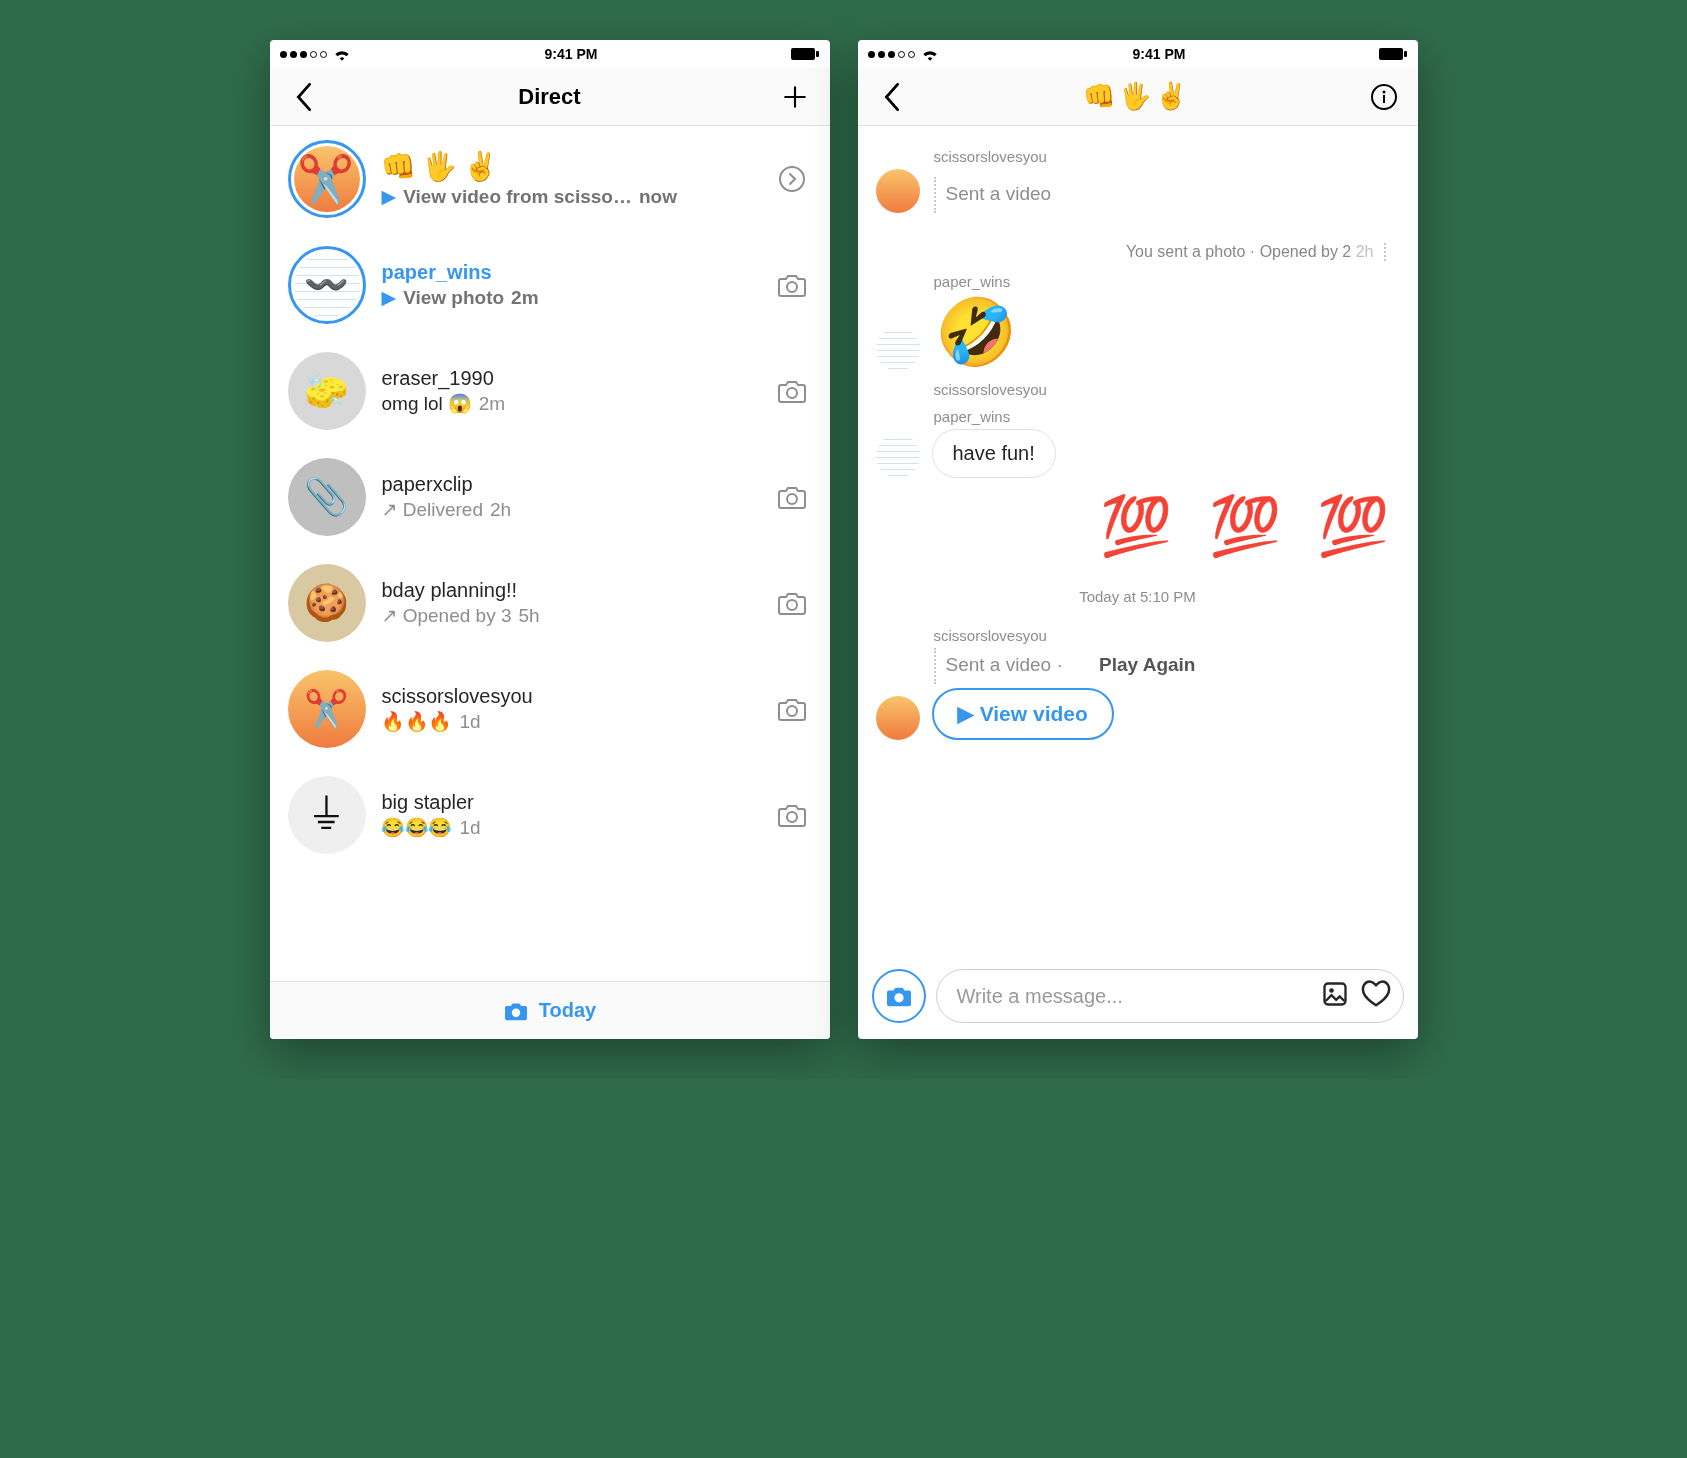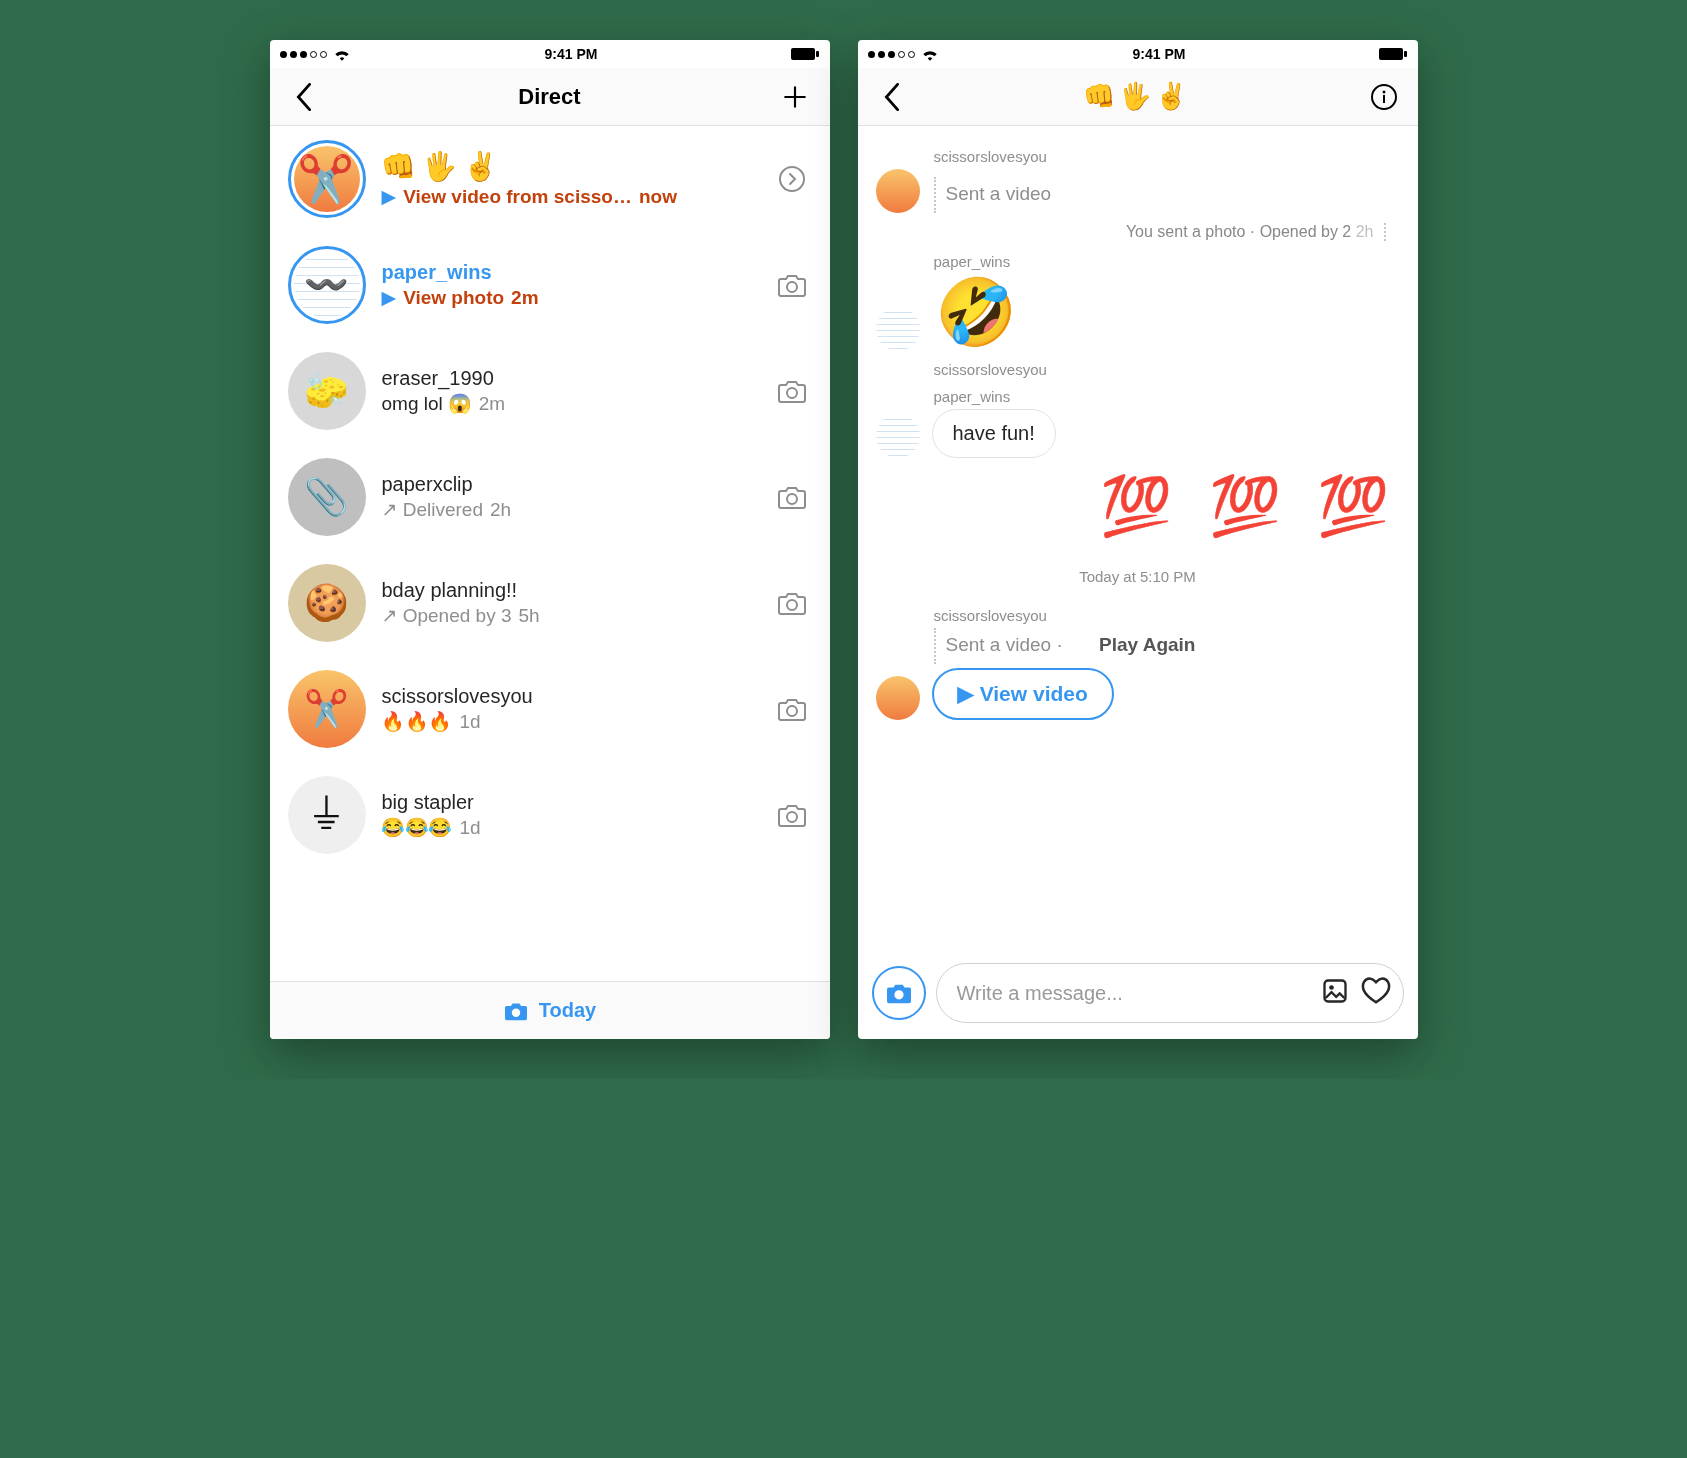--- a/index.html
+++ b/index.html
@@ -77,21 +77,21 @@
     border-radius: 50%;
     display:flex; align-items:center; justify-content:center;
     font-size: 36px;
     color:#555;
   }
   .thread-body { flex:1; min-width:0; }
   .thread-name { font-size: 20px; color:#262626; font-weight:400; display:block; margin-bottom: 2px; }
   .thread-name.active { color:#3797f0; font-weight:600; }
   .thread-name.emoji { font-size: 28px; letter-spacing: 6px; }
   .thread-sub { font-size: 19px; display:flex; align-items:baseline; gap:7px; flex-wrap:wrap; }
-  .thread-sub .link { color:#c2410c; font-weight:600; }
+  .thread-sub .link { color:#737373; font-weight:600; }
   .thread-sub .txt { color:#262626; font-weight:500; }
   .thread-sub .meta { color:#8e8e8e; }
   .thread-sub .play { color:#3797f0; }
   .thread-action { width:40px; display:flex; justify-content:center; }
 
   .bottom-bar {
     height: 58px;
     border-top: 1px solid #e1e1e1;
     background:#fafafa;
     display:flex; align-items:center; justify-content:center; gap:10px;
@@ -101,30 +101,30 @@
 
   
   .chat { flex:1; overflow-y:auto; padding: 12px 18px 8px 18px; }
   .sender-label { font-size:15px; color:#8e8e8e; margin: 10px 0 4px 58px; }
   .msg-row { display:flex; align-items:flex-end; gap:12px; margin-bottom:10px; }
   .msg-avatar { width:44px; height:44px; border-radius:50%; flex-shrink:0; }
   .dotted { border-left: 2px dotted #c7c7c7; padding-left: 10px; margin-left: 2px; }
   .stub-text { font-size:19px; color:#8e8e8e; padding: 6px 0 8px 0; }
   .stub-text .bold { color:#555; font-weight:600;margin-left:31px; }
   .right-meta { font-size:16px; color:#888; margin: 8px 14px 12px 0; text-align:right; }
-  .right-meta .dotted-r { border-right:2px dotted #c7c7c7; padding-right:10px; display:inline-block; }
+  .right-meta .dotted-r { border-right:2px dotted #c7c7c7; padding-right:10px; display:inline-block;margin-top:20px; }
   .right-meta .faint { color:#c0c0c0; }
   .bubble { border:1px solid #e1e1e1; border-radius:26px; padding: 12px 20px; font-size:20px; color:#262626; max-width: 300px; }
   .big-emoji { font-size: 66px; margin-left: 4px; }
   .right-emoji { font-size: 58px; text-align:right; margin: 14px 0 8px 0; letter-spacing: 10px; }
   .timestamp { text-align:center; color:#8e8e8e; font-size:15px; margin:28px 0 22px; }
   .view-pill { border:2px solid #3797f0; color:#3797f0; border-radius:30px; padding:12px 24px; font-size:21px; font-weight:600; display:inline-flex; align-items:center; gap:6px; cursor:pointer; }
   .compose-row { display:flex; align-items:center; gap:10px; padding: 10px 14px 16px; }
   .cam-circle { width:54px; height:54px; border-radius:50%; border:2px solid #3797f0; display:flex; align-items:center; justify-content:center; cursor:pointer; }
-  .compose-input { flex:1; border:1px solid #d0d0d0; border-radius:30px; height:60px; display:flex; align-items:center; padding:0 12px 0 20px; gap:12px;}
+  .compose-input { flex:1; border:1px solid #d0d0d0; border-radius:30px; height:54px; display:flex; align-items:center; padding:0 12px 0 20px; gap:12px;}
   .compose-input input { flex:1; border:none; outline:none; font-size:20px; color:#262626; background:transparent; }
   .compose-input input::placeholder { color:#999; }
   .gallery-ic, .heart-ic { color:#262626; cursor:pointer; }
 </style>
 </head>
 <body>
 
 <div class="phone">
 
   <div class="status-bar">

